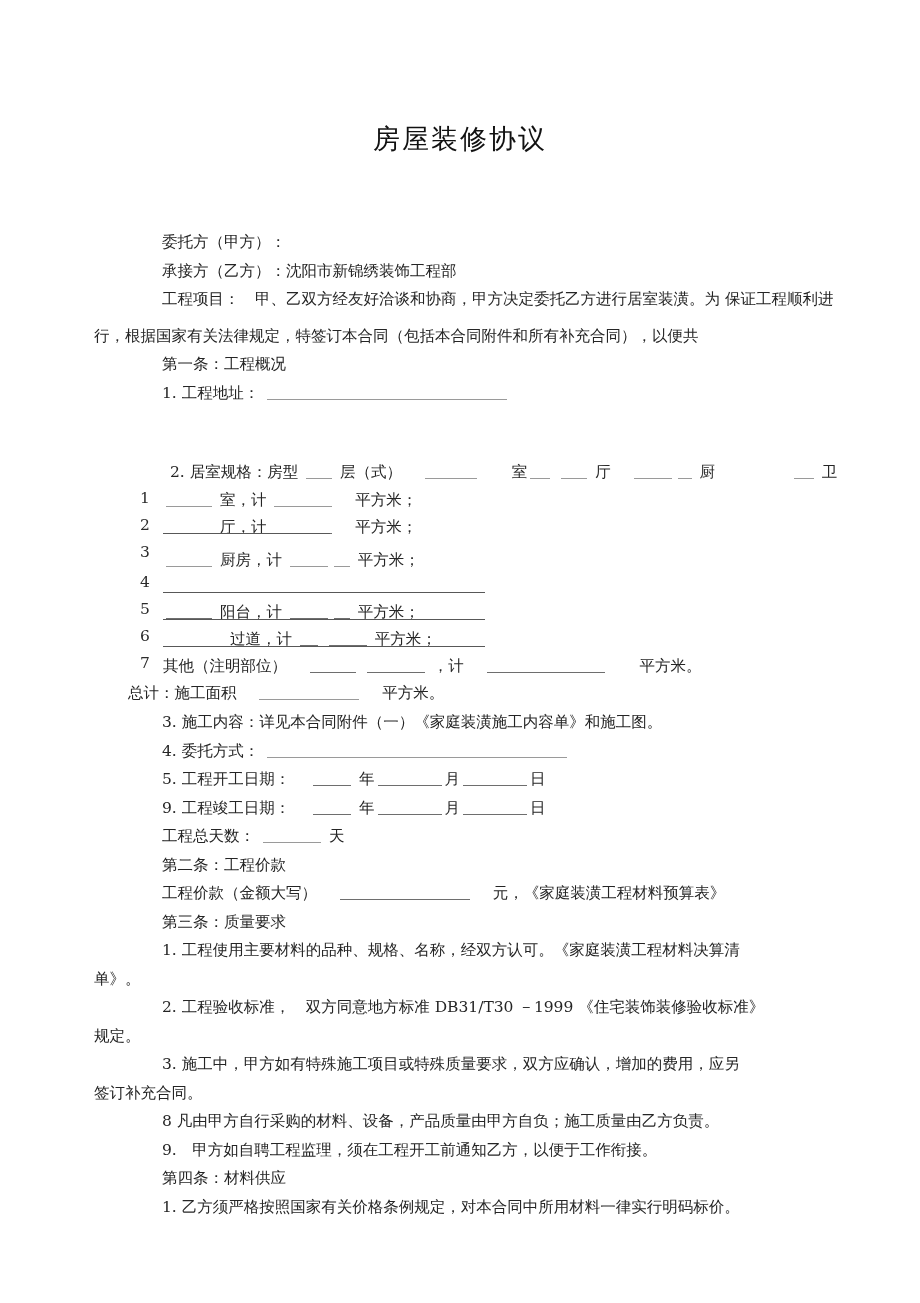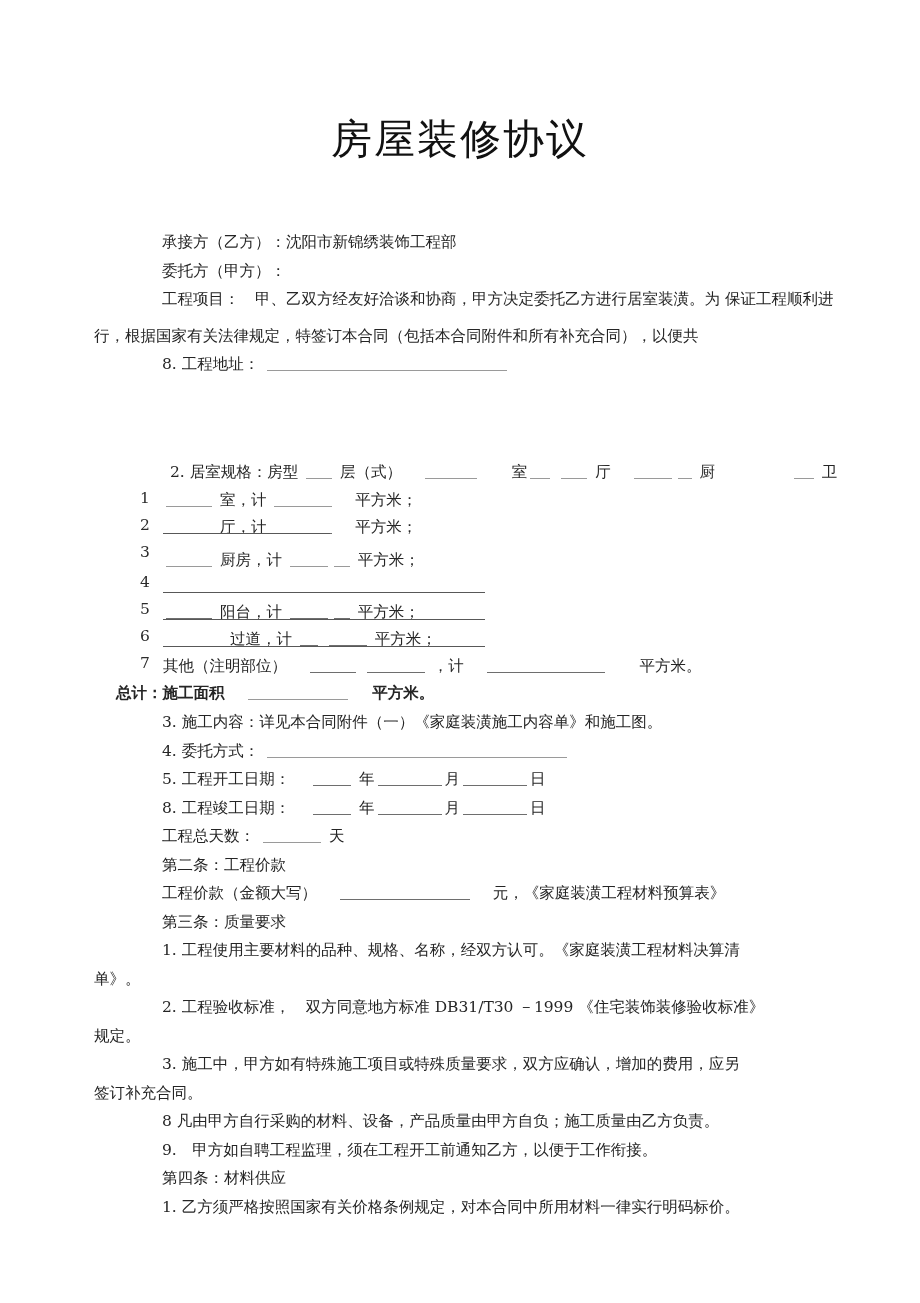--- a/index.html
+++ b/index.html
@@ -26,21 +26,21 @@
     box-sizing: border-box;
   }
 
   
   .doc-title {
     position: absolute;
     left: 0;
     top: 112px;
     width: 920px;
     text-align: center;
-    font-size: 41px;
+    font-size: 27px;
     line-height: 54px;
     font-weight: normal;
     letter-spacing: 2px;
     color: #111;
     font-family: "DejaVu Serif", "Liberation Serif", serif;
   }
 
   
   .body-block {
     position: absolute;
@@ -130,33 +130,34 @@
 </head>
 <body>
 
 <div class="page">
 
   <div class="doc-title">房屋装修协议</div>
 
   <div class="body-block" style="top:228px;">
 
     <div class="ln ind1">
+      <span>委托方（甲方）：</span><span></span>
+    </div>
+
+    <div class="ln ind1">
       <span>承接方（乙方）：</span><span>沈阳市新锦绣装饰工程部</span>
-    </div>
-
-    <div class="ln ind1">
-      <span>委托方（甲方）：</span><span></span>
     </div>
 
     <div class="ln ind1">工程项目：　甲、乙双方经友好洽谈和协商，甲方决定委托乙方进行居室装潢。为 保证工程顺利进</div>
     <div class="ln ind0 negind" style="margin-left:-34px;">行，根据国家有关法律规定，特签订本合同（包括本合同附件和所有补充合同），以便共</div>
 
-
-    <div class="ln ind1">
-      <span>8. 工程地址：</span>
+    <div class="ln ind1">第一条：工程概况</div>
+
+    <div class="ln ind1">
+      <span>1. 工程地址：</span>
       <span class="bl light w240"></span>
     </div>
   </div>
 
   <div class="spec-area">
 
     <div class="roomspec-line" style="left:170px; top:462px;">
       <span>2. 居室规格：房型</span>
       <span class="bl light w26"></span>
       <span>层（式）</span>
@@ -230,21 +231,21 @@
       <span class="sp-s"></span>
       <span class="bl w46"></span>
       <span class="bl w58"></span>
       <span>，计</span>
       <span class="sp-s"></span>
       <span class="bl w118"></span>
       <span class="sp-m"></span>
       <span>平方米。</span>
     </div>
 
-    <div class="roomrow" style="left:116px; top:682px;font-weight:bold;">
+    <div class="roomrow" style="left:128px; top:682px;">
       <span>总计：施工面积</span>
       <span class="sp-s"></span>
       <span class="bl light w100"></span>
       <span class="sp-s"></span>
       <span>平方米。</span>
     </div>
   </div>
 
   <div class="body-block" style="top:708px;">
 
@@ -256,21 +257,21 @@
     </div>
 
     <div class="ln ind1">
       <span>5. 工程开工日期：</span>
       <span class="sp-s"></span>
       <span class="bl w38"></span>
       <span>年</span><span class="bl w64"></span><span>月</span><span class="bl w64"></span><span>日</span>
     </div>
 
     <div class="ln ind1">
-      <span>8. 工程竣工日期：</span>
+      <span>9. 工程竣工日期：</span>
       <span class="sp-s"></span>
       <span class="bl w38"></span>
       <span>年</span><span class="bl w64"></span><span>月</span><span class="bl w64"></span><span>日</span>
     </div>
 
     <div class="ln ind1">
       <span>工程总天数：</span>
       <span class="bl light w58"></span>
       <span>天</span>
     </div>

